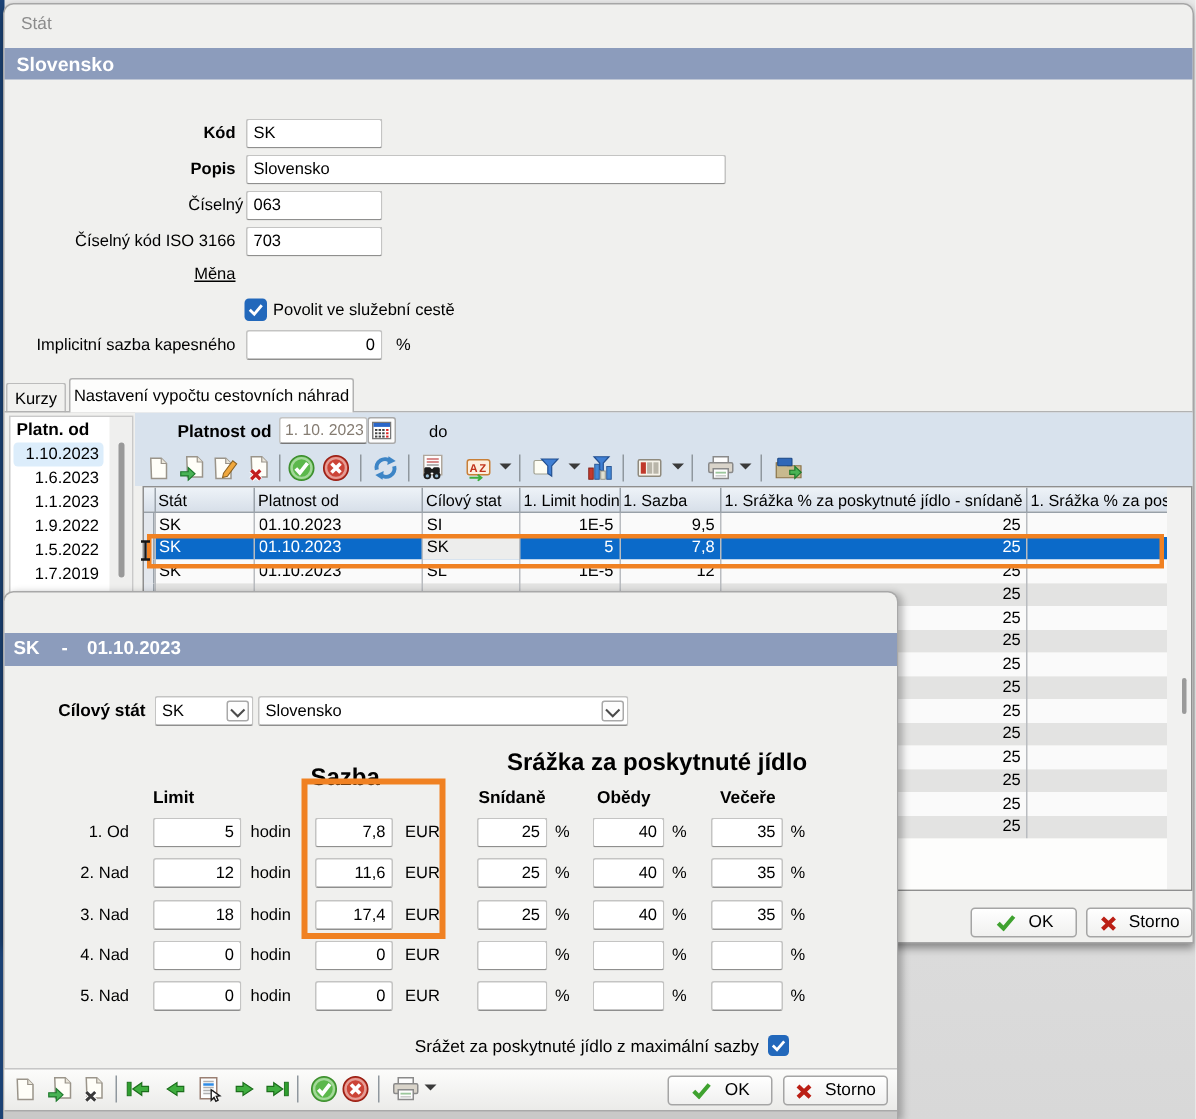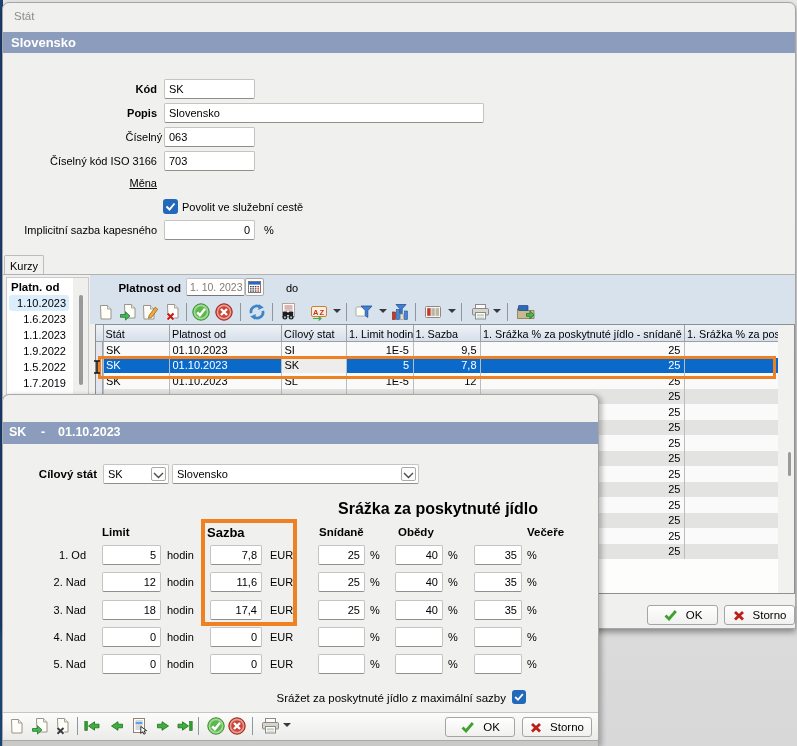--- a/index.html
+++ b/index.html
@@ -39,20 +39,21 @@
 <div class="inp" style="left:161px;top:148px;width:91px;height:20px;">703</div>
 <div class="lblr" style="right:638px;top:174px;text-decoration:underline;padding-left:31px;">Měna</div>
 <div class="cb" style="left:160px;top:196px;width:15px;height:15px;"><svg width="15" height="15">
         <path d="M3.5 7.5 L6.5 10.5 L11.5 4.5" stroke="#fff" stroke-width="1.9" fill="none"></path>
       </svg></div>
 <div class="lbl" style="left:179px;top:198px;">Povolit ve služební cestě</div>
 <div class="lblr" style="right:638px;top:221px;">Implicitní sazba kapesného</div>
 <div class="inp num" style="left:161px;top:217px;width:91px;height:20px;">0</div>
 <div class="lbl" style="left:261px;top:221px;">%</div>
 <div class="abs" style="left:1px;top:252px;width:40px;height:20px;background:#f1f1ef;border:1px solid #bcbcbc;border-bottom:none;border-radius:2px 2px 0 0;text-align:center;line-height:20px;">Kurzy</div>
+<div class="abs" style="left:43px;top:249px;width:190px;height:23px;background:#fdfdfc;border:1px solid #b2b2b2;border-bottom:none;border-radius:2px 2px 0 0;text-align:center;line-height:22px;z-index:2;">Nastavení vypočtu cestovních náhrad</div>
 <div class="abs" style="left:0;top:271px;width:792px;height:1px;background:#b2b2b2;"></div>
 <div class="abs" style="left:3px;top:274px;width:83px;height:314px;background:#fff;border:1px solid #c9c9c9;">
       <div class="lbl b" style="left:4px;top:3px;font-size:11.5px;">Platn. od</div>
 <div class="abs" style="right:0;top:0;width:15px;height:312px;background:#efefee;"></div>
 <div class="abs" style="left:72px;top:17px;width:4px;height:90px;background:#999;border-radius:2px;"></div>
 <div class="abs" style="left:2px;top:17px;width:60px;height:16px;background:#dcedfb;border-radius:3px;text-align:right;padding-right:3px;line-height:16px;">1.10.2023</div>
 <div class="abs" style="left:2px;top:33px;width:60px;height:16px;text-align:right;padding-right:3px;line-height:16px;">1.6.2023</div>
 <div class="abs" style="left:2px;top:49px;width:60px;height:16px;text-align:right;padding-right:3px;line-height:16px;">1.1.2023</div>
 <div class="abs" style="left:2px;top:65px;width:60px;height:16px;text-align:right;padding-right:3px;line-height:16px;">1.9.2022</div>
 <div class="abs" style="left:2px;top:81px;width:60px;height:16px;text-align:right;padding-right:3px;line-height:16px;">1.5.2022</div>
@@ -290,24 +291,24 @@
           <path d="M1 1 L5.5 5.5 L10 1" stroke="#4a4a4a" stroke-width="1.4" fill="none"></path>
         </svg>
       </span></div>
 <div class="inp" style="left:169px;top:69px;width:247px;height:20px;">Slovensko<span class="ddb">
         <svg width="11" height="7">
           <path d="M1 1 L5.5 5.5 L10 1" stroke="#4a4a4a" stroke-width="1.4" fill="none"></path>
         </svg>
       </span></div>
 <div class="lbl b" style="left:335px;top:107px;font-size:16px;">Srážka za poskytnuté jídlo</div>
 <div class="lbl b" style="left:99px;top:131px;font-size:11.5px;">Limit</div>
-<div class="lbl b" style="left:204px;top:131px;font-size:13px;">Sazba</div>
+<div class="lbl b" style="left:204px;top:117px;font-size:16px;">Sazba</div>
 <div class="lbl b" style="left:316px;top:131px;font-size:11.5px;">Snídaně</div>
 <div class="lbl b" style="left:395px;top:131px;font-size:11.5px;">Obědy</div>
-<div class="lbl b" style="left:477px;top:131px;font-size:11.5px;margin-left:47px;">Večeře</div>
+<div class="lbl b" style="left:477px;top:131px;font-size:11.5px;">Večeře</div>
 <div class="lblr" style="right:512px;top:154px;">1. Od</div>
 <div class="inp num" style="left:99px;top:150px;width:59px;height:20px;">5</div>
 <div class="lbl" style="left:164px;top:154px;">hodin</div>
 <div class="inp num" style="left:207px;top:150px;width:52px;height:20px;">7,8</div>
 <div class="lbl" style="left:267px;top:154px;">EUR</div>
 <div class="inp num" style="left:315px;top:150px;width:47px;height:20px;">25</div>
 <div class="lbl" style="left:367px;top:154px;">%</div>
 <div class="inp num" style="left:392px;top:150px;width:48px;height:20px;">40</div>
 <div class="lbl" style="left:445px;top:154px;">%</div>
 <div class="inp num" style="left:471px;top:150px;width:48px;height:20px;">35</div>

